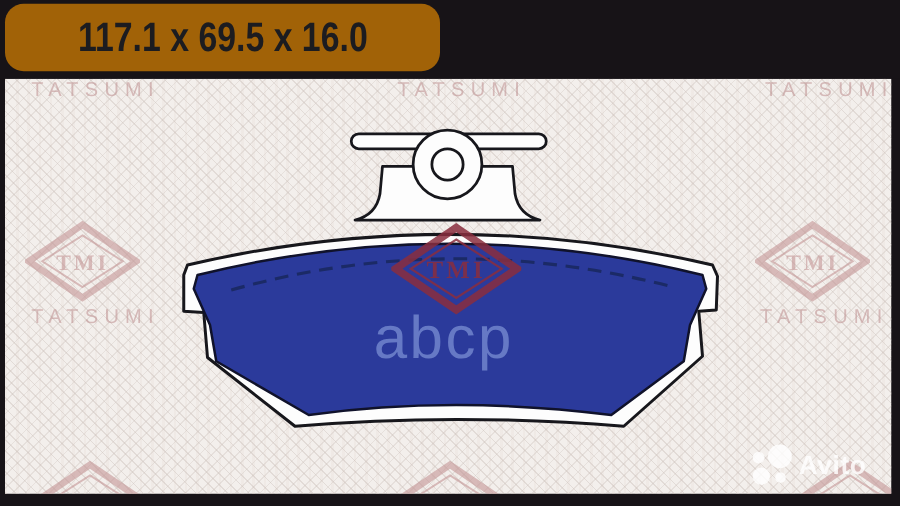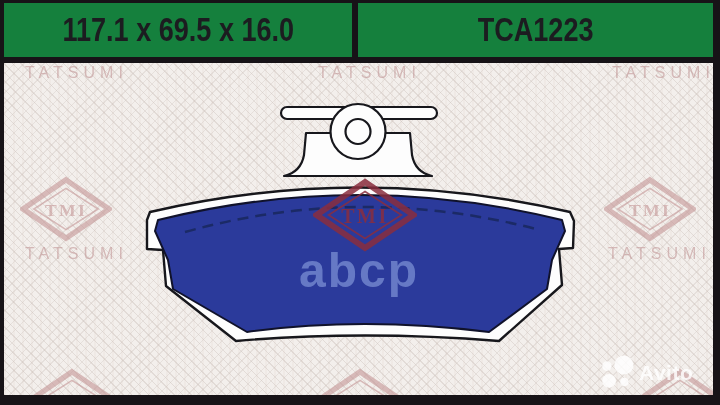--- a/index.html
+++ b/index.html
@@ -8,21 +8,21 @@
     background:#171317;
     font-family:"Liberation Sans",sans-serif;
   }
   
   .header{
     position:absolute;left:0;top:0;width:720px;height:63px;z-index:5;
     background:#171317;display:flex;box-sizing:border-box;
     padding:3px 7px 6px 4px;gap:6px;
   }
   .header .cell{
-    background:#15803d;display:flex;align-items:center;justify-content:center;
+    background:#a16207;display:flex;align-items:center;justify-content:center;border-radius:15px;
   }
   .cell-dims{width:348px;}
   .cell-part{flex:1;}
   .header .txt{
     font-size:33px;font-weight:bold;color:#1c1c20;
     transform:scaleX(.82);white-space:nowrap;letter-spacing:0px;
   }
   
   .main{
     position:absolute;left:4px;top:63px;width:709px;height:332px;z-index:1;
@@ -41,43 +41,40 @@
   }
   .wm-diamond{position:absolute;width:92px;height:66px;color:rgba(197,152,152,.62);}
   .wm-diamond svg{width:100%;height:100%;display:block;}
   .wm-diamond-red{
     position:absolute;left:313px;top:178px;width:104px;height:74px;z-index:3;
     color:rgba(138,46,62,.85);
   }
   .wm-diamond-red svg{width:100%;height:100%;display:block;}
   .wm-abcp{
     position:absolute;left:299px;top:243px;z-index:3;
-    font-size:48px;font-weight:bold;letter-spacing:2px;
+    font-size:48px;font-weight:normal;letter-spacing:2px;
     color:rgba(152,173,231,.55);
   }
   .wm-avito{
     position:absolute;left:599px;top:355px;z-index:4;
     display:flex;align-items:center;gap:4px;
     color:rgba(255,255,255,.82);
   }
   .wm-avito .avito-txt{font-size:21px;font-weight:bold;letter-spacing:0.5px;}
   
   .pad-svg{position:absolute;left:0;top:0;z-index:2;pointer-events:none;}
 </style>
 </head>
 <body>
 
 <div class="canvas">
 
   <div class="header">
     <div class="cell cell-dims">
       <span class="txt">117.1 x 69.5 x 16.0</span>
-    </div>
-    <div class="cell cell-part">
-      <span class="txt">TCA1223</span>
     </div>
   </div>
 
   <div class="main">
 
     <span class="wm-text" style="left:21px;top:1px">TATSUMI</span>
     <span class="wm-text" style="left:314px;top:1px">TATSUMI</span>
     <span class="wm-text" style="left:608px;top:1px">TATSUMI</span>
 
     <div class="wm-diamond" style="left:16px;top:113px">

